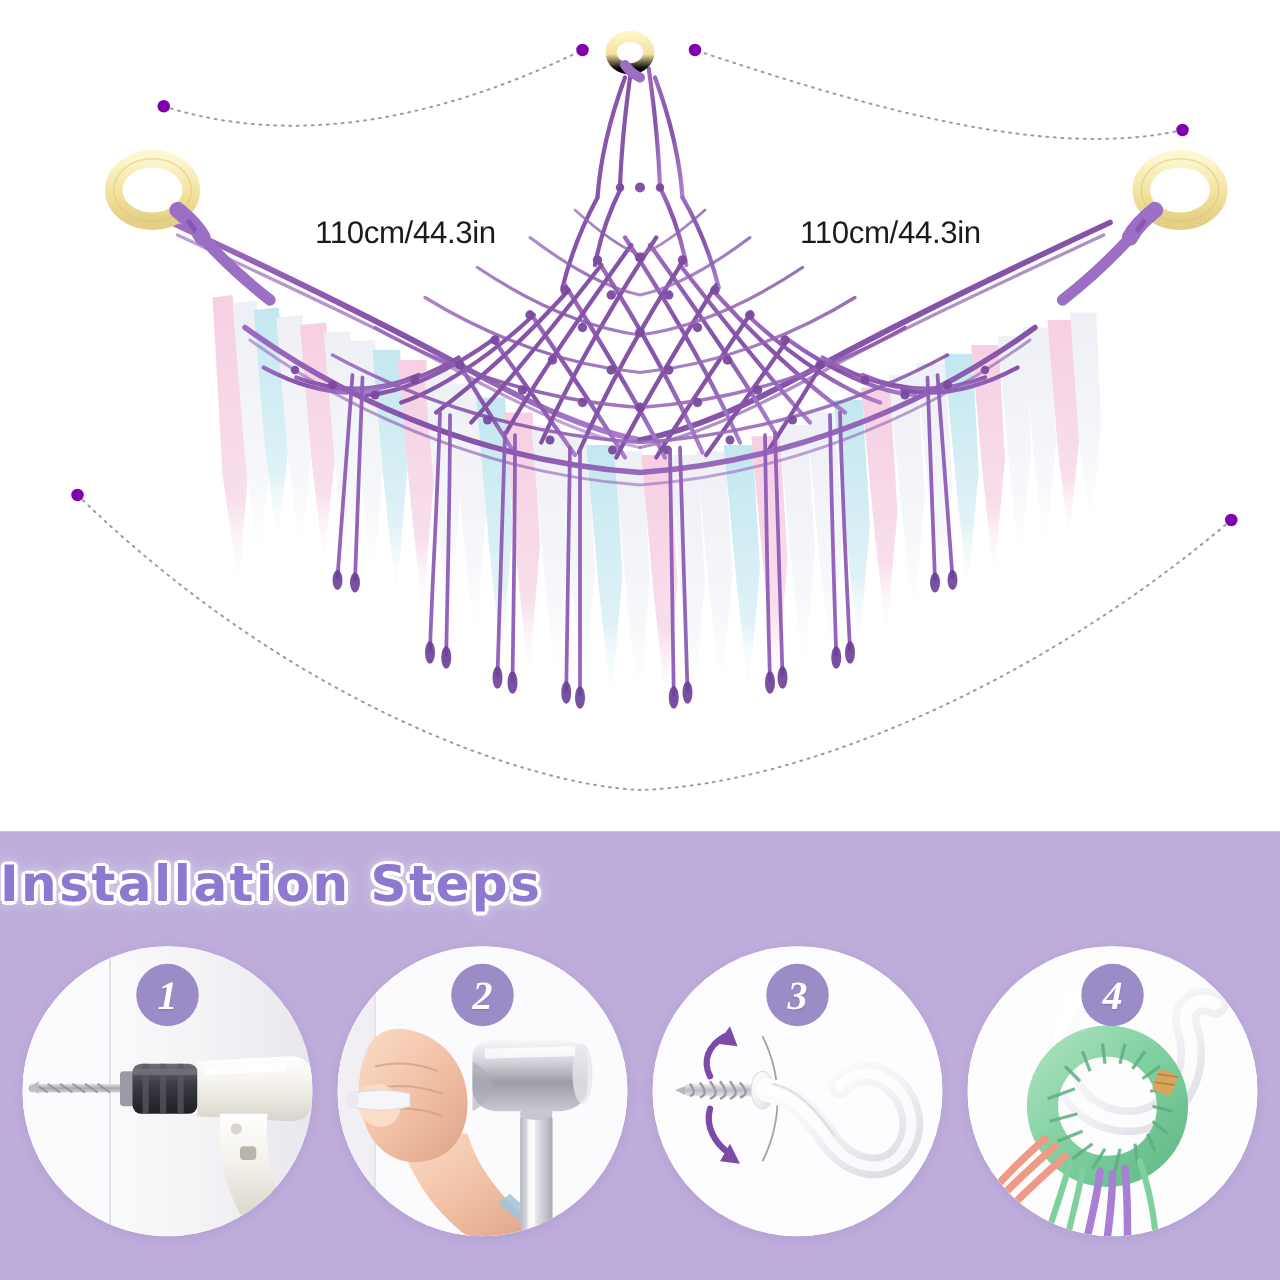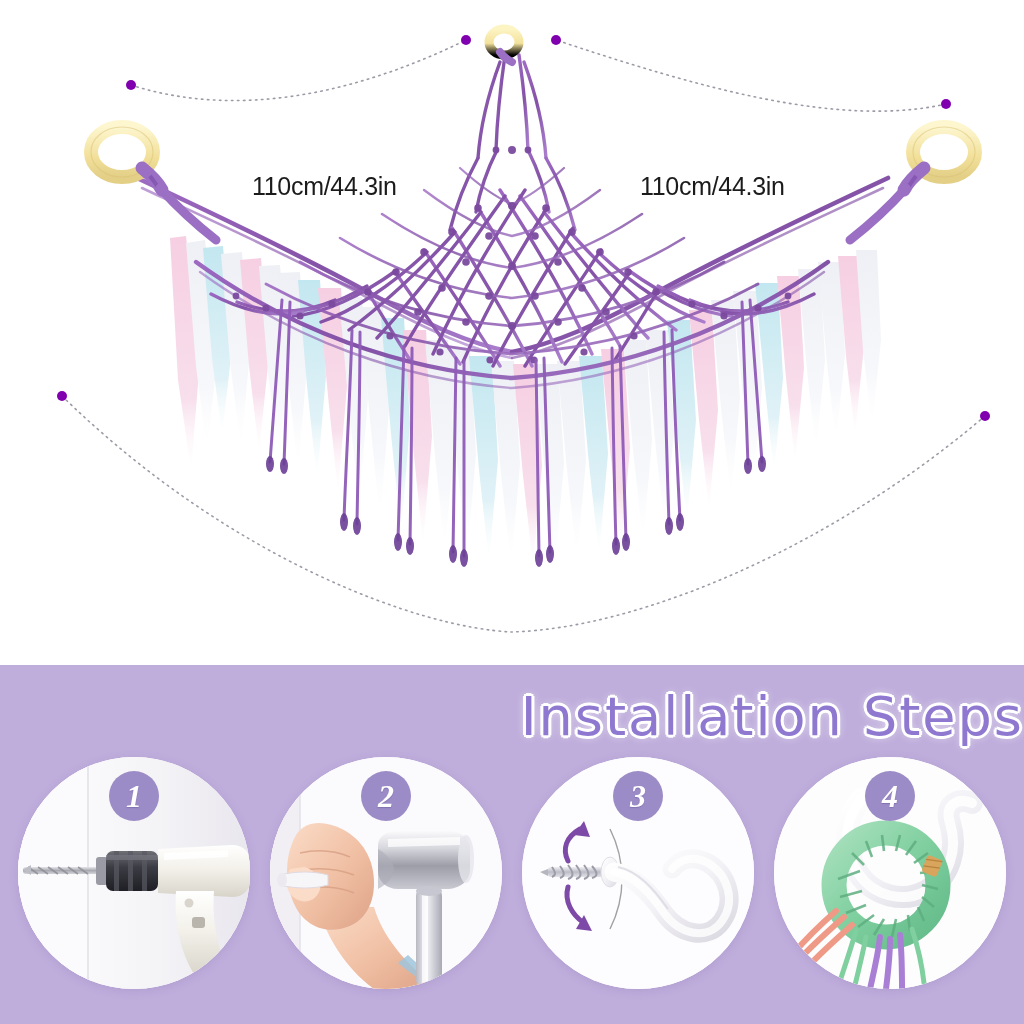--- a/index.html
+++ b/index.html
@@ -31,23 +31,23 @@
   .dim-right { left:640px; top:172px; }
   .dim-bot   { left:446px; top:612px; }
 
   
   .install-panel {
     position:absolute; left:0; top:665px; width:1024px; height:359px;
     background:#bfaedc;
   }
   .install-title {
     position:absolute; left:0; top:20px; width:1024px;
-    text-align:right;
-    font-size:54px;
-    font-weight:normal;
+    text-align:left;
+    font-size:40px;
+    font-weight:bold;
     font-style:normal;
     color:#8e78d0;
     letter-spacing:2px;
     font-family:"DejaVu Sans", sans-serif;
     text-shadow:
       -2px -2px 0 #ffffff,  2px -2px 0 #ffffff,
       -2px  2px 0 #ffffff,  2px  2px 0 #ffffff,
       -3px  0   0 #ffffff,  3px  0   0 #ffffff,
        0   -3px 0 #ffffff,  0    3px 0 #ffffff,
        0 0 10px rgba(255,255,255,0.9);

